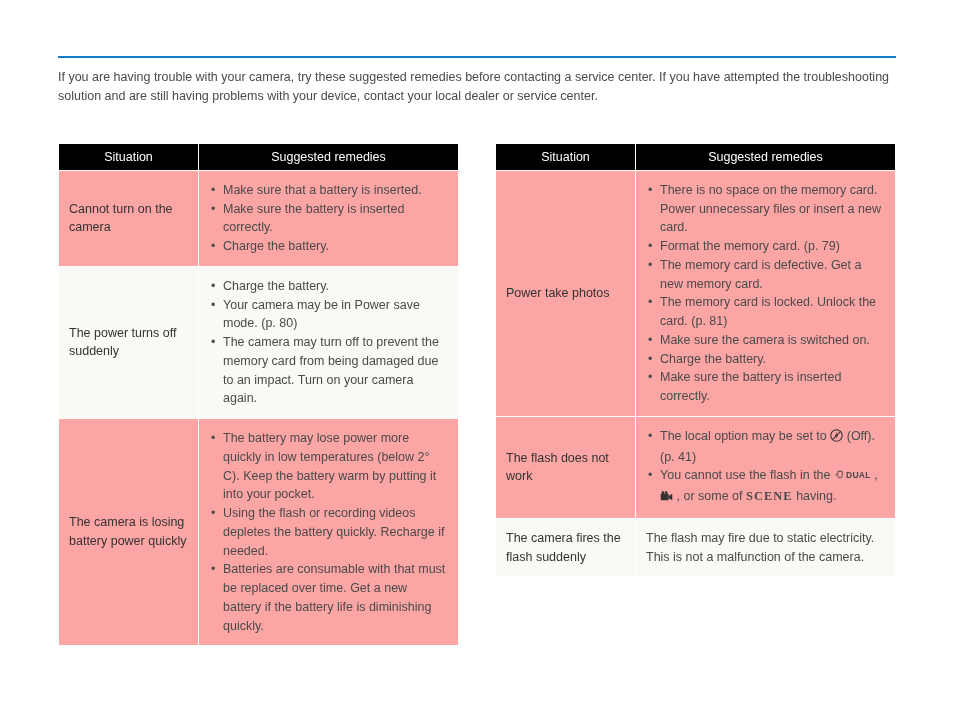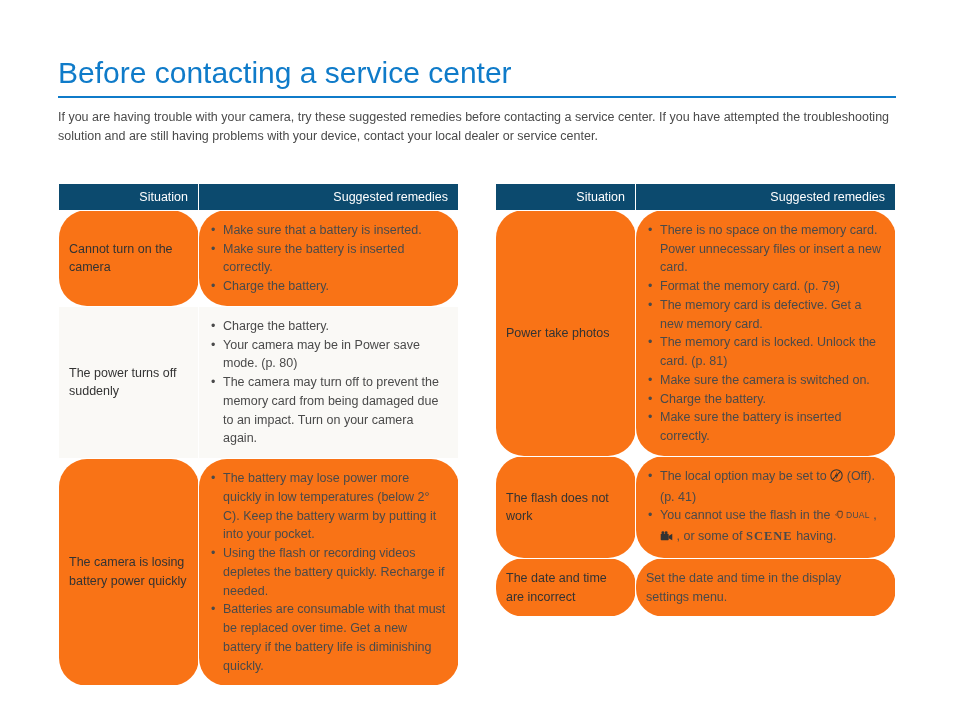--- a/index.html
+++ b/index.html
@@ -4,38 +4,37 @@
 <style>
   * { box-sizing: border-box; margin: 0; padding: 0; }
   html, body { width: 954px; height: 720px; background: #fff; font-family: Arial, Helvetica, sans-serif; color: #3c3c3c; }
   .page { padding: 56px 58px 24px 58px; }
   .title { color: #0f7bc9; font-size: 30px; font-weight: 400; letter-spacing: 0px; margin-bottom: 6px; }
   .title-rule { height: 2px; background: #0f7bc9; margin-bottom: 10px; }
   .intro { font-size: 12.5px; line-height: 1.55; color: #4a4a4a; margin-bottom: 36px; }
   .cols { display: flex; gap: 36px; }
   .col { flex: 1 1 0; }
   table { width: 100%; border-collapse: collapse; table-layout: fixed; }
-  th { background: #0c4a6e; color: #fff; font-weight: 400; font-size: 12.5px; text-align: right; padding: 6px 10px; border: 1px solid #fff; }
+  th { background: #000000; color: #fff; font-weight: 400; font-size: 12.5px; text-align: center; padding: 6px 10px; border: 1px solid #fff; }
   th.sit { width: 35%; }
   td { font-size: 12.5px; vertical-align: middle; padding: 10px 10px; border: 1px solid #fff; line-height: 1.5; color: #4a4a4a; }
-  tr.odd td  { background: #f97316; border-radius: 28px; }
+  tr.odd td  { background: #fca5a5; }
   tr.even td { background: #faf9f6; }
   td.sit-cell { color: #333; }
   ul.rem { list-style: none; padding-left: 0; }
   ul.rem li { position: relative; padding-left: 14px; }
   ul.rem li::before { content: "•"; position: absolute; left: 2px; top: 0; color: #4a4a4a; }
   .scene { font-family: Georgia, 'Times New Roman', serif; font-weight: 700; letter-spacing: 1px; text-align: center; }
   .ico { display: inline-block; vertical-align: -2px; }
-  .dual-txt { font-size: 8.5px; font-weight: 400; letter-spacing: 0.3px; vertical-align: 1px; }
+  .dual-txt { font-size: 8.5px; font-weight: 700; letter-spacing: 0.3px; vertical-align: 1px; }
 </style>
 </head>
 <body>
 
 <div class="page">
-  <h1 class="title">Before contacting a service center</h1>
   <div class="title-rule"></div>
   <p class="intro">If you are having trouble with your camera, try these suggested remedies before contacting a service center. If you have attempted the troubleshooting solution and are still having problems with your device, contact your local dealer or service center.</p>
 
   <div class="cols">
 
     <div class="col">
       <table>
         <thead>
           <tr>
             <th class="sit">Situation</th>
@@ -131,22 +130,22 @@
                         <circle cx="8.5" cy="2.5" r="2" fill="#333"></circle>
                       </svg>
                   </span>
                   <span>, or some of </span>
                   <span class="scene">SCENE</span>
                   <span> having.</span>
                 </li>
               </ul>
             </td>
           </tr>
-          <tr class="odd">
-            <td class="sit-cell">The date and time are incorrect</td>
-            <td>Set the date and time in the display settings menu.</td>
+          <tr class="even">
+            <td class="sit-cell">The camera fires the flash suddenly</td>
+            <td>The flash may fire due to static electricity. This is not a malfunction of the camera.</td>
           </tr>
         </tbody>
       </table>
     </div>
   </div>
 
 </div>
 
 </body></html>

